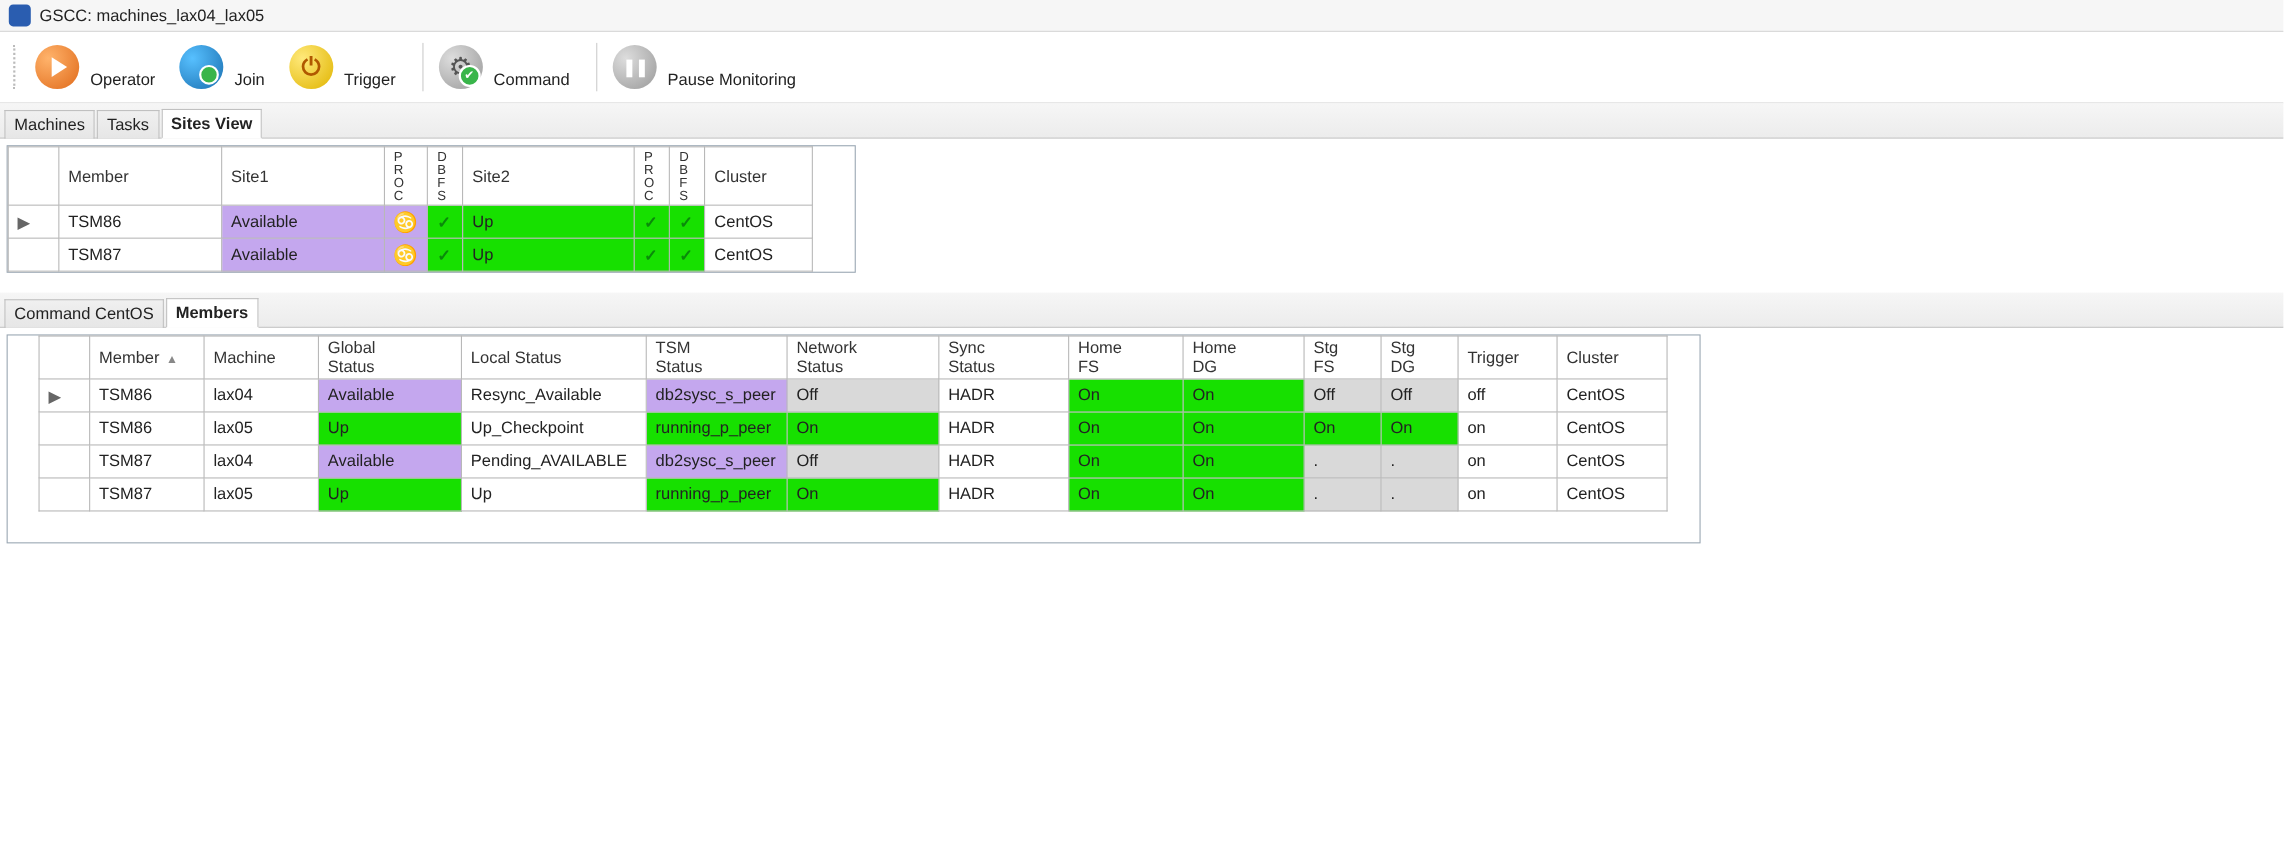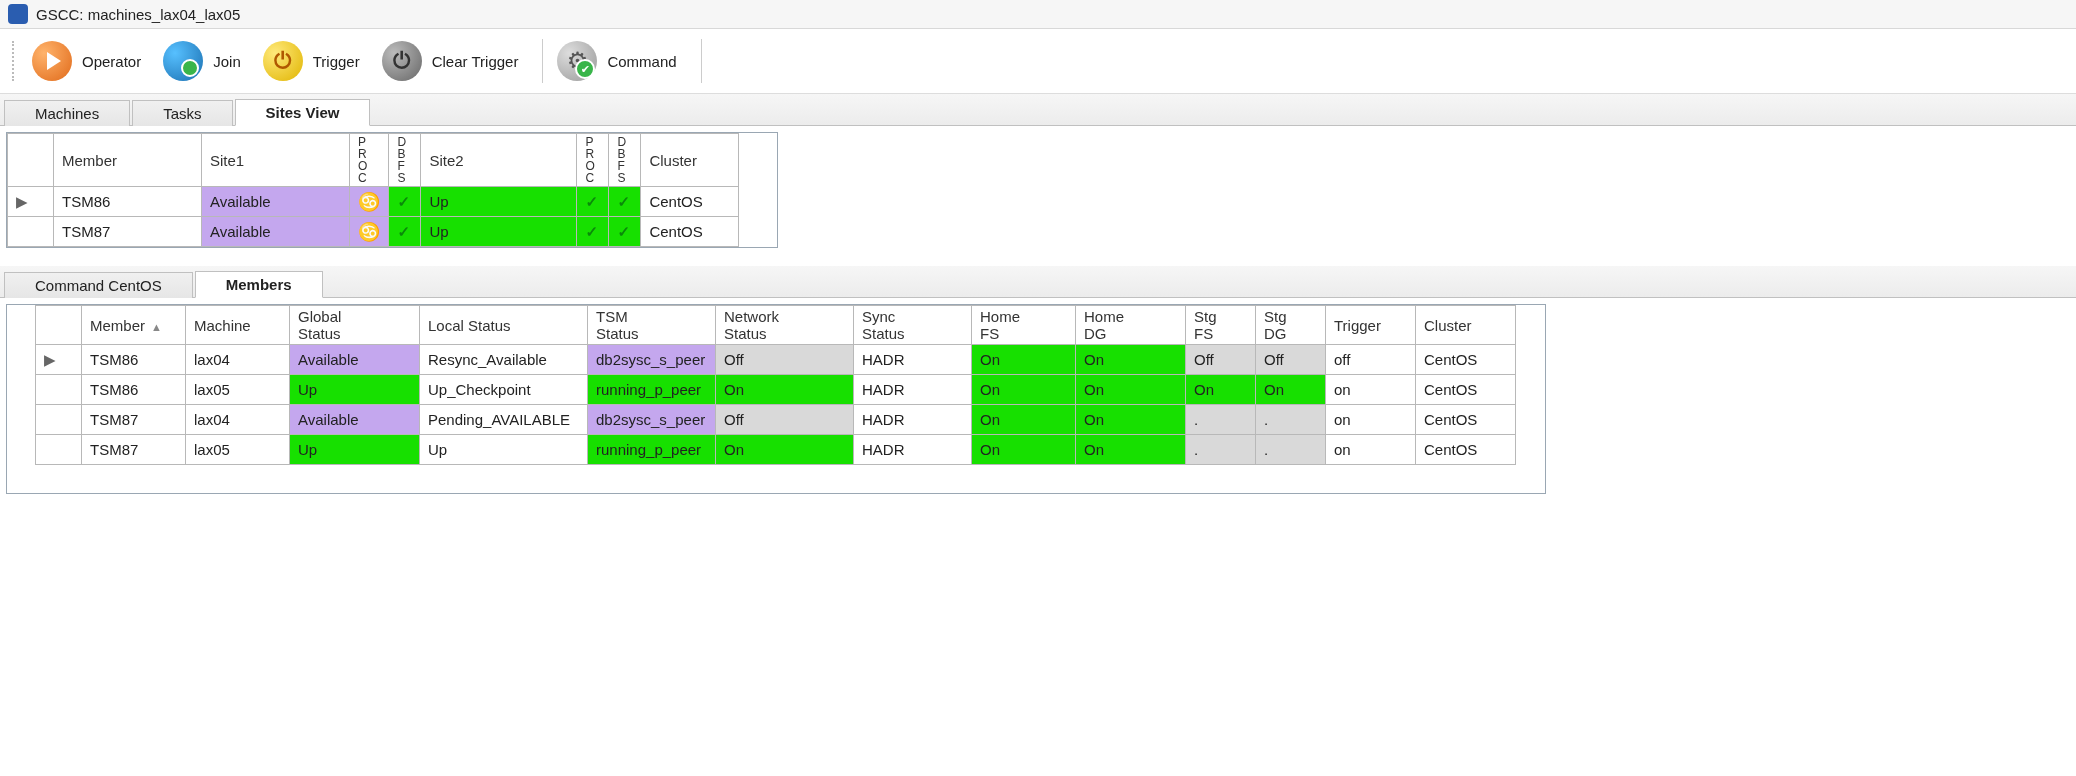--- a/index.html
+++ b/index.html
@@ -36,21 +36,21 @@
     border-bottom: 1px solid #ddd;
     gap: 4px;
   }
   .tbar-grip {
     width: 6px; height: 40px;
     border-left: 2px dotted #bbb;
     margin: 0 6px;
   }
   .tbtn {
     display: flex;
-    align-items: center;
+    align-items: flex-end;
     gap: 10px;
     padding: 4px 14px 4px 4px;
     cursor: pointer;
     border-radius: 3px;
   }
   .tbtn .ticon {
     width: 40px; height: 40px;
     border-radius: 50%;
     display:flex; align-items:center; justify-content:center;
     font-size: 20px;
@@ -74,21 +74,21 @@
   
   .tabstrip {
     display:flex;
     align-items:flex-end;
     background: linear-gradient(#f6f6f6,#ececec);
     border-bottom: 1px solid #c0c0c0;
     padding: 4px 4px 0 4px;
     gap: 0;
   }
   .tab {
-    padding: 4px 30px;
+    padding: 4px 8px;
     border: 1px solid #c0c0c0;
     border-bottom: none;
     background: linear-gradient(#f0f0f0,#e6e6e6);
     margin-right: 2px;
     cursor:pointer;
     position:relative;
     top:1px;
   }
   .tab.active {
     background: #fff;
@@ -153,30 +153,30 @@
     <span>Operator</span>
   </div>
   <div class="tbtn">
     <span class="ticon icon-join"></span>
     <span>Join</span>
   </div>
   <div class="tbtn">
     <span class="ticon icon-trigger"></span>
     <span>Trigger</span>
   </div>
-  <div class="tbtn">
-    <span class="ticon icon-clear"></span>
-    <span>Clear Trigger</span>
-  </div>
   <span class="tsep"></span>
   <div class="tbtn">
     <span class="ticon icon-settings"></span>
     <span>Command</span>
   </div>
   <span class="tsep"></span>
+  <div class="tbtn">
+    <span class="ticon icon-pause"></span>
+    <span>Pause Monitoring</span>
+  </div>
 </div>
 
 <div class="tabstrip">
   <div class="tab">Machines</div>
   <div class="tab">Tasks</div>
   <div class="tab active">Sites View</div>
 </div>
 
 <div class="panel" style="width:772px;">
   <table class="grid" id="sites-grid">

